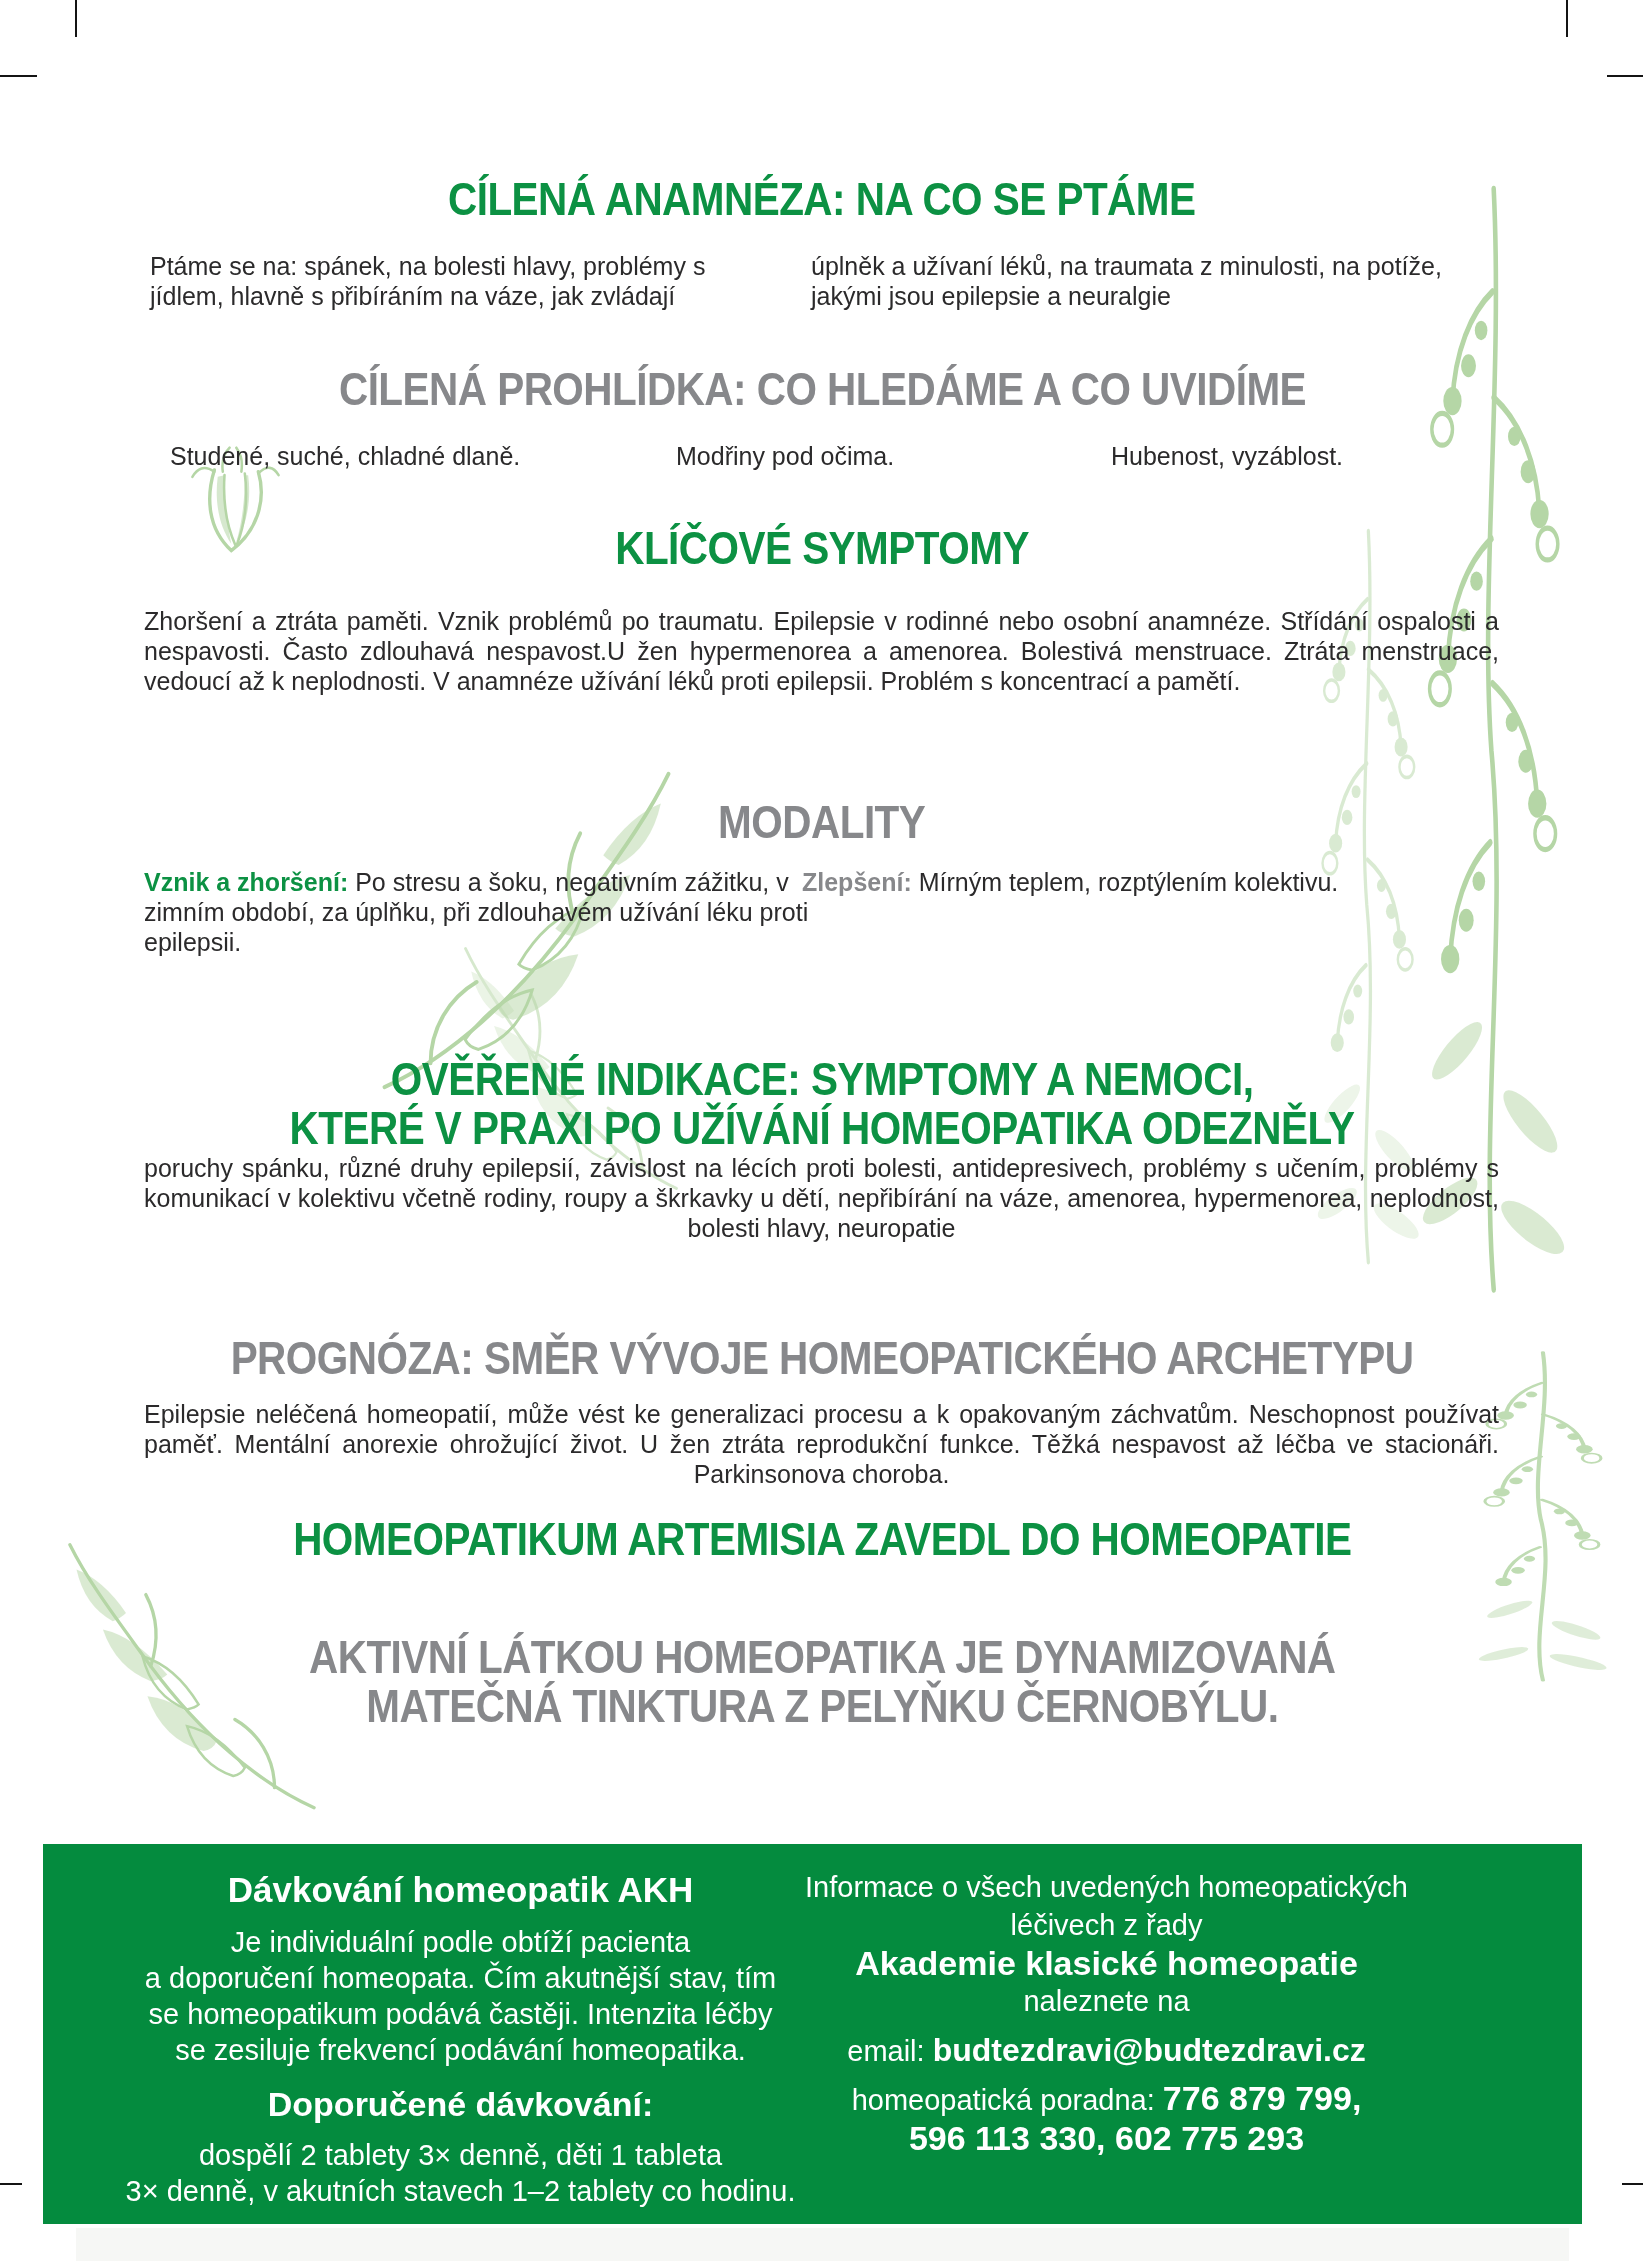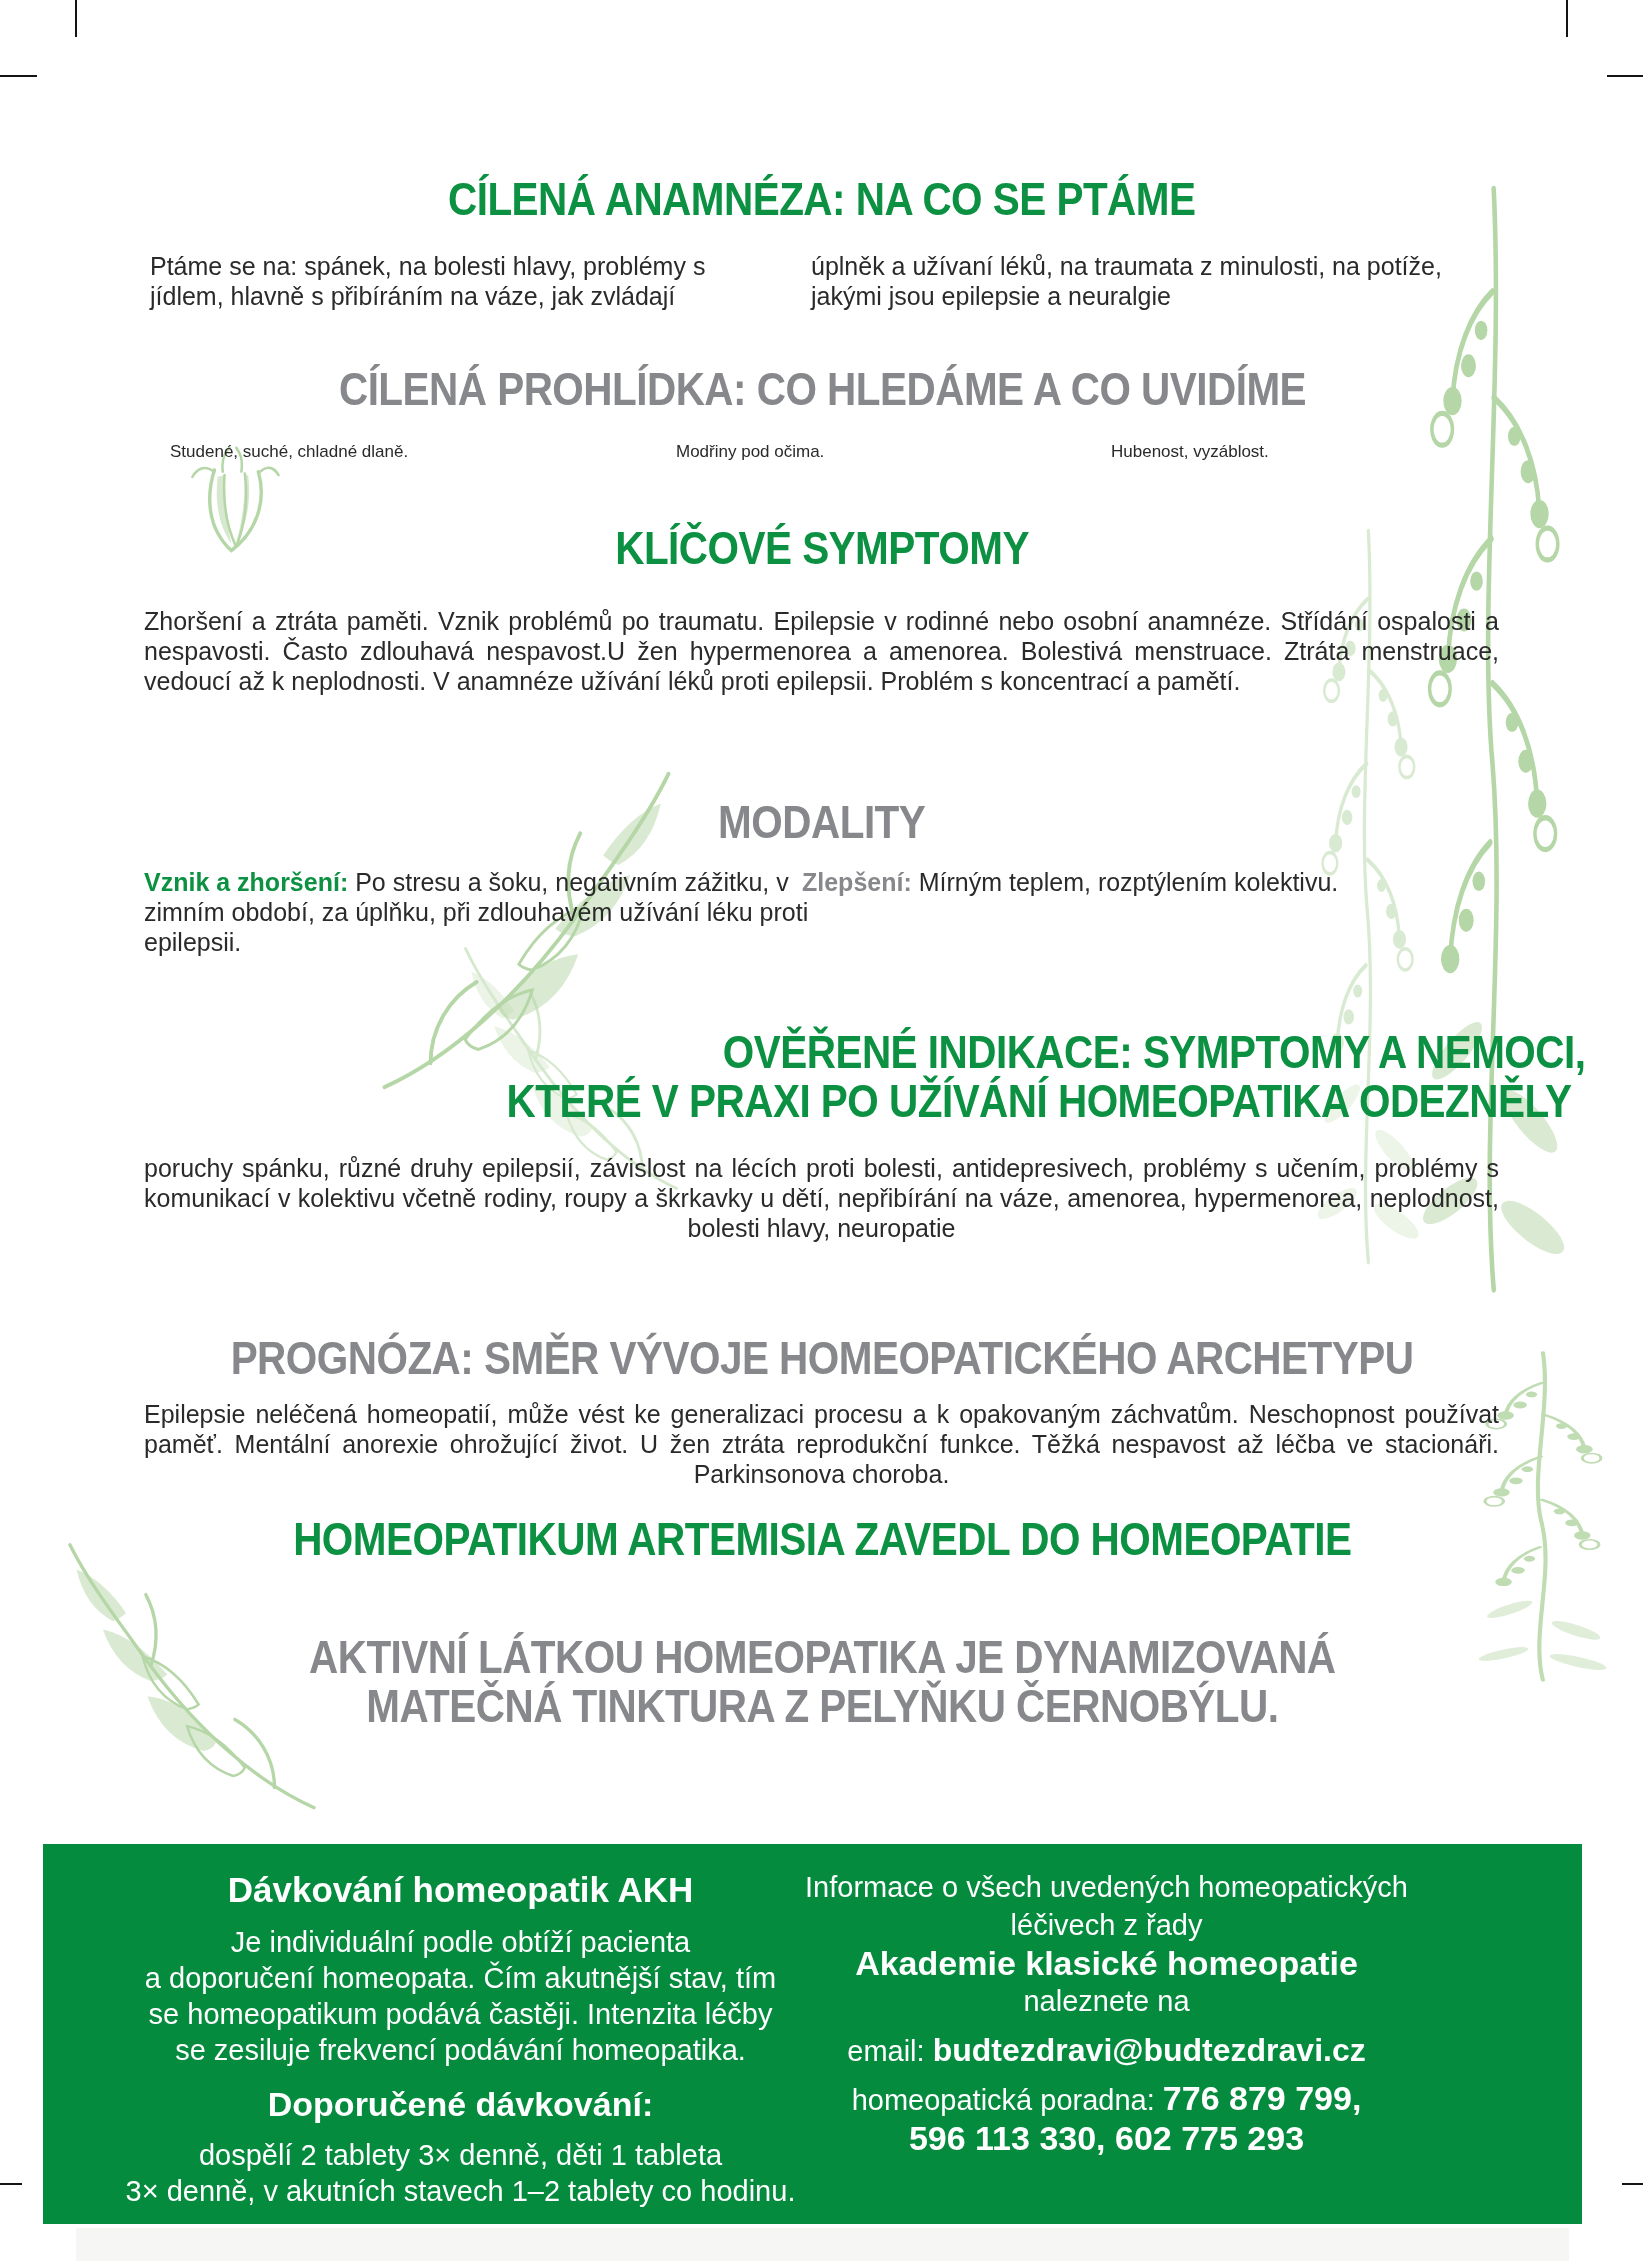--- a/index.html
+++ b/index.html
@@ -28,21 +28,21 @@
   .green{color:var(--green);}
   .grayh{color:var(--grayh);}
   
   .para,.col{position:absolute;font-size:25px;line-height:30px;color:var(--ink);}
   .just{text-align:justify;}
   .just-center{text-align:justify;text-align-last:center;}
   .lines{white-space:pre-line;}
   .lbl{font-weight:bold;}
   .lbl.g{color:var(--green);}
   .lbl.gr{color:var(--grayh);}
-  .item{position:absolute;font-size:17px;color:var(--ink);white-space:nowrap;}
+  .item{position:absolute;font-size:25px;color:var(--ink);white-space:nowrap;}
   
   .footer{
     position:absolute;left:43px;top:1844px;width:1539px;height:380px;
     background:var(--footer-green);color:#ffffff;
   }
   .fcol{position:absolute;text-align:center;font-size:29px;line-height:36px;}
   .fcol-left{left:60px;top:26.4px;width:715px;}
   .fcol-right{left:712px;top:24px;width:703px;line-height:38px;}
   .fhead{font-size:35px;line-height:40px;font-weight:bold;margin-bottom:13.2px;}
   .fsubhead{font-size:34px;line-height:38px;font-weight:bold;margin-top:17px;}
@@ -168,21 +168,21 @@
   <span class="item" style="left:676px;top:442px;">Modřiny pod očima.</span>
   <span class="item" style="left:1111px;top:442px;">Hubenost, vyzáblost.</span>
 
   <div class="hd green" style="top:524px;"><span class="cond">KLÍČOVÉ SYMPTOMY</span></div>
   <div class="para just" style="left:144px;top:606px;width:1355px;">Zhoršení a ztráta paměti. Vznik problémů po traumatu. Epilepsie v rodinné nebo osobní anamnéze. Střídání ospalosti a nespavosti. Často zdlouhavá nespavost.U žen hypermenorea a amenorea. Bolestivá menstruace. Ztráta menstruace, vedoucí až k neplodnosti. V anamnéze užívání léků proti epilepsii. Problém s koncentrací a pamětí.</div>
 
   <div class="hd grayh" style="top:798px;"><span class="cond">MODALITY</span></div>
   <div class="col" style="left:144px;top:867px;width:709px;"><span class="lbl g">Vznik a zhoršení:</span><span> Po stresu a šoku, negativním zážitku, v zimním období, za úplňku, při zdlouhavém užívání léku proti epilepsii.</span></div>
   <div class="col" style="left:802px;top:867px;width:709px;"><span class="lbl gr">Zlepšení:</span><span> Mírným teplem, rozptýlením kolektivu.</span></div>
 
-  <div class="hd green" style="top:1028px;text-align:right;">
+  <div class="hd green" style="top:1055px;">
     <div><span class="cond">OVĚŘENÉ INDIKACE: SYMPTOMY A NEMOCI,</span></div>
     <div><span class="cond">KTERÉ V PRAXI PO UŽÍVÁNÍ HOMEOPATIKA ODEZNĚLY</span></div>
   </div>
   <div class="para just-center" style="left:144px;top:1153px;width:1355px;">poruchy spánku, různé druhy epilepsií, závislost na lécích proti bolesti, antidepresivech, problémy s učením, problémy s komunikací v kolektivu včetně rodiny, roupy a škrkavky u dětí, nepřibírání na váze, amenorea, hypermenorea, neplodnost, bolesti hlavy, neuropatie</div>
 
   <div class="hd grayh" style="top:1334px;"><span class="cond">PROGNÓZA: SMĚR VÝVOJE HOMEOPATICKÉHO ARCHETYPU</span></div>
   <div class="para just-center" style="left:144px;top:1399px;width:1355px;">Epilepsie neléčená homeopatií, může vést ke generalizaci procesu a k opakovaným záchvatům. Neschopnost používat paměť. Mentální anorexie ohrožující život. U žen ztráta reprodukční funkce. Těžká nespavost až léčba ve stacionáři. Parkinsonova choroba.</div>
 
   <div class="hd green" style="top:1515px;">
     <div><span class="cond">HOMEOPATIKUM ARTEMISIA ZAVEDL DO HOMEOPATIE</span></div>

